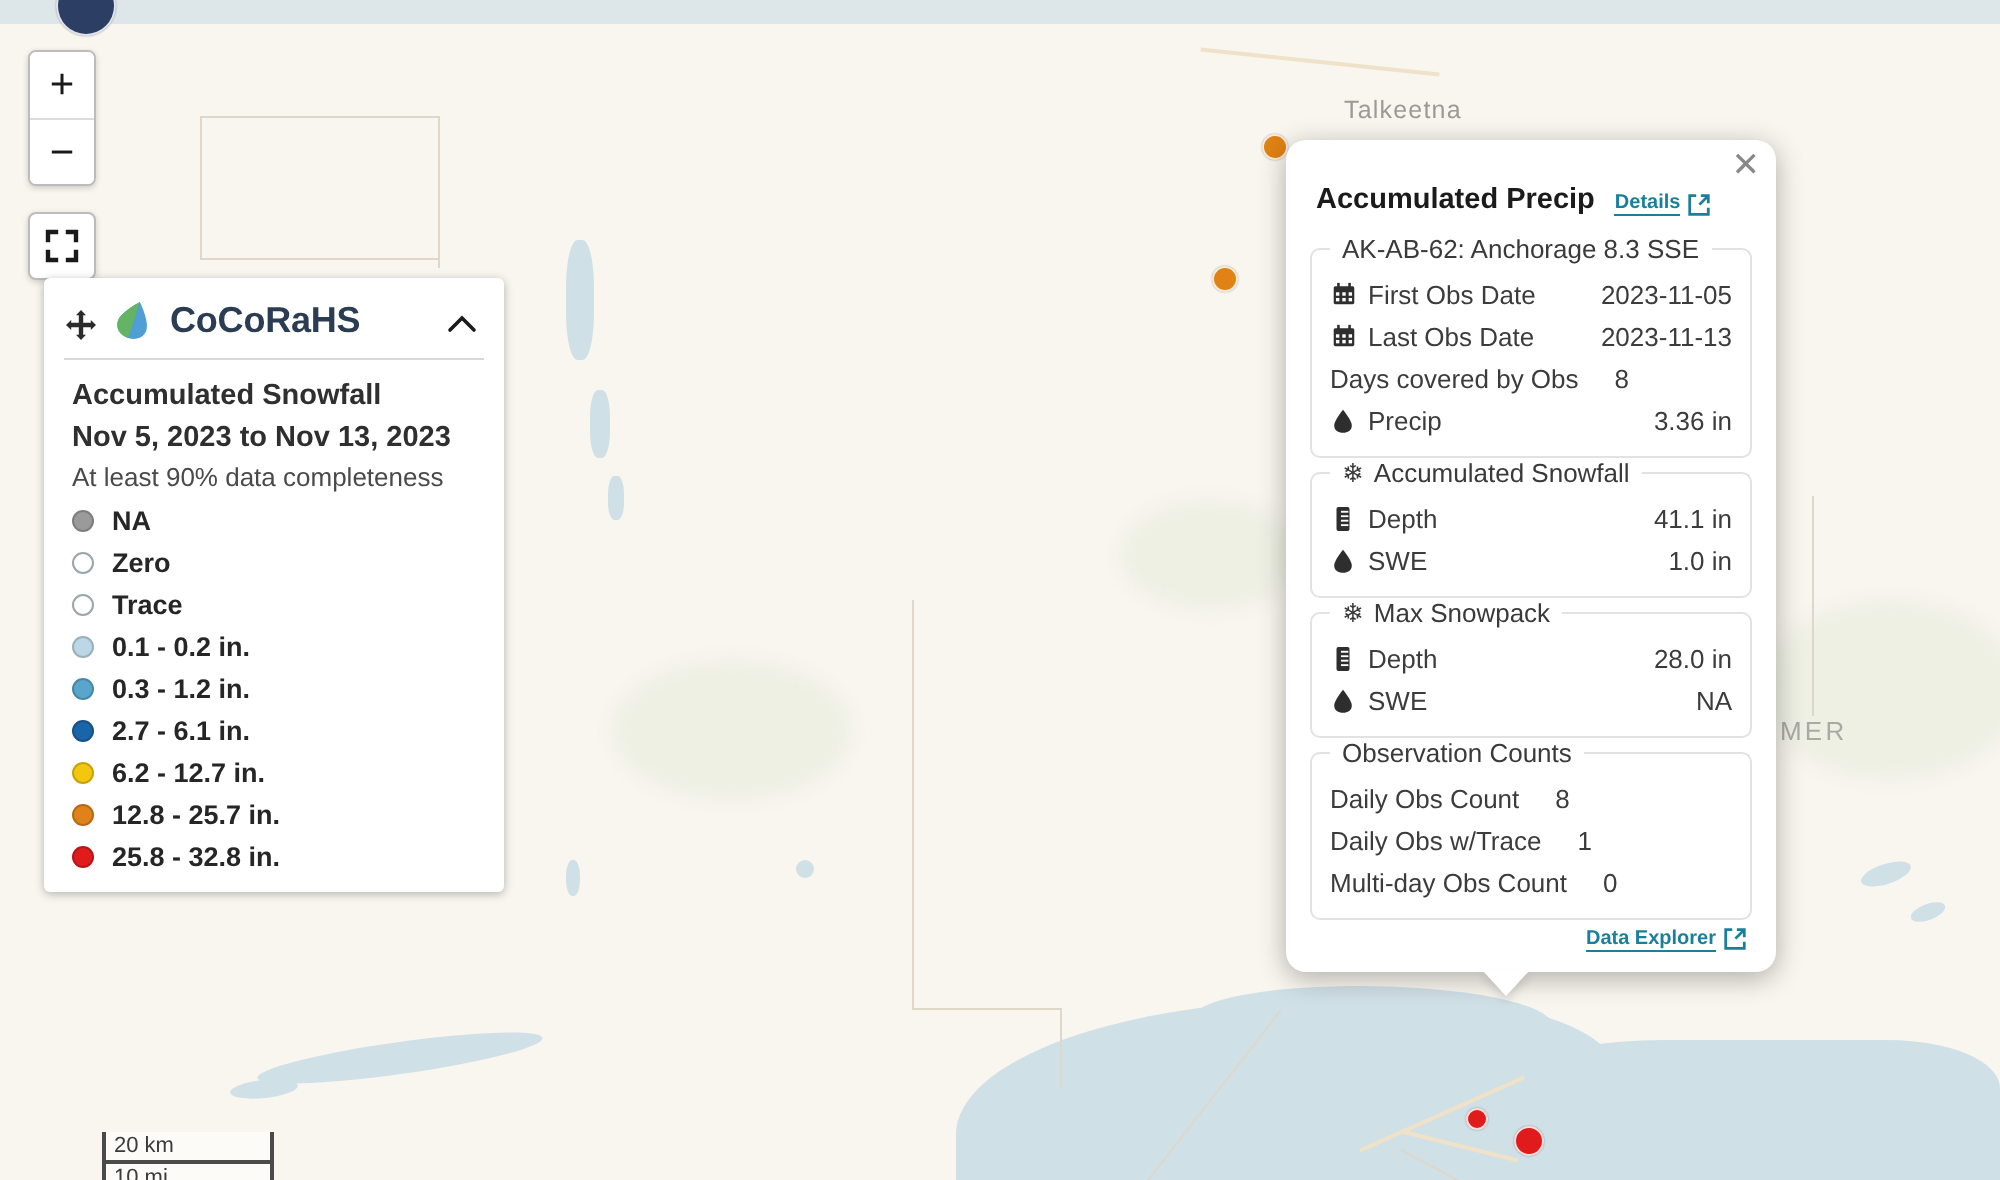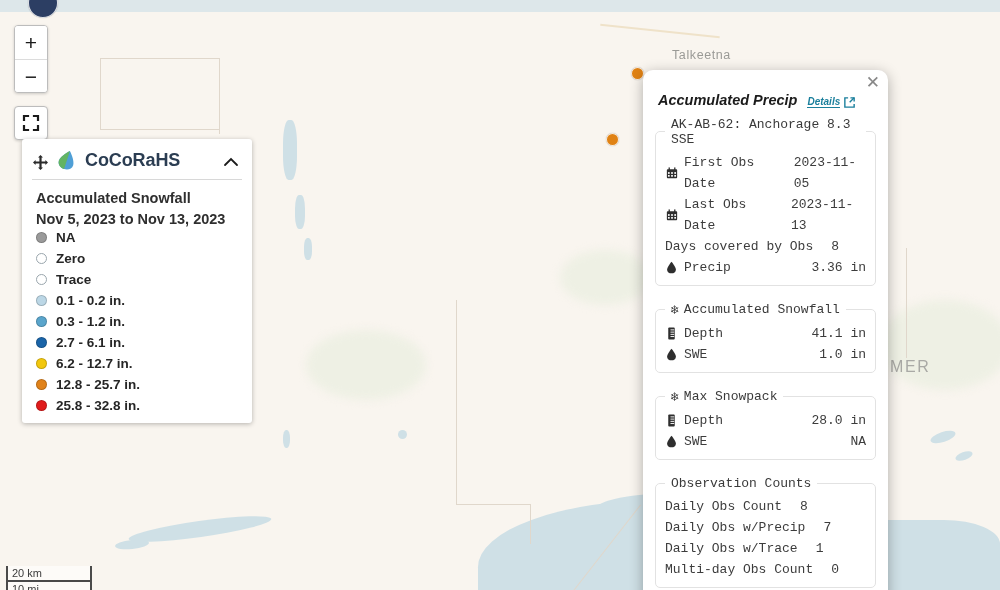--- a/index.html
+++ b/index.html
@@ -28,21 +28,21 @@
 
   
   .map-label {
     position: absolute;
     color: #9a9a96;
     font-size: 12.5px;
     letter-spacing: .6px;
     white-space: nowrap;
     user-select: none;
   }
-  .map-label.big { font-size: 16px; letter-spacing: 1.6px; color: #a9a9a5; }
+  .map-label.big { font-size: 13px; letter-spacing: 1.6px; color: #a9a9a5; }
 
   
   .marker {
     position: absolute;
     border-radius: 50%;
     border: 1px solid rgba(255,255,255,.85);
     box-shadow: 0 0 1px rgba(0,0,0,.35);
   }
 
   
@@ -78,20 +78,21 @@
     position: absolute; left: 6px; bottom: -8px;
     font-size: 11px; color: #3b3b3b;
   }
   .scale-row {
     border-left: 2px solid #4a4a4a;
     border-right: 2px solid #4a4a4a;
     border-bottom: 2px solid #4a4a4a;
     padding: 1px 4px 1px 4px;
     min-width: 86px;
     background: rgba(255,255,255,.58);
+    margin-left: 45px;
   }
   .scale-row.first { border-bottom: 2px solid #4a4a4a; }
 
   
   .legend {
     position: absolute; left: 22px; top: 139px;
     width: 230px;
     background: #fff;
     border-radius: 3px;
     box-shadow: 0 1px 5px rgba(0,0,0,.28);
@@ -142,38 +143,36 @@
     filter: drop-shadow(0 3px 2px rgba(0,0,0,.12));
   }
   .popup-close {
     position: absolute; right: 8px; top: 4px;
     font-size: 17px; color: #888; cursor: pointer;
     line-height: 1; font-family: "Liberation Sans", sans-serif;
   }
   .popup-head {
     display: flex; align-items: baseline; gap: 10px;
     padding: 10px 16px 8px 3px;
-    font-style: italic;
   }
   .popup-head-title {
     font-size: 14.5px; font-weight: bold; color: #1b1b1b;
   }
   .link {
     font-size: 10px; font-weight: bold; color: #1a7f9c;
     cursor: pointer; display: inline-flex; align-items: center; gap: 3px;
     text-decoration: none;
   }
   .link-underline { border-bottom: 1px solid #1a7f9c; }
 
   fieldset.section {
     border: 1px solid #e2e2e2;
     border-radius: 5px;
-    margin: 0 0 16px 0;
+    margin: 0 0 0 0;
     padding: 5px 9px 7px 9px;
-    font-family: Liberation Mono, monospace;
   }
   fieldset.section legend {
     font-size: 13px; color: #3a3a3a;
     padding: 0 6px;
     display: flex; align-items: center; gap: 5px;
   }
   .row {
     display: flex; align-items: center;
     font-size: 13px; color: #3c3c3c;
     line-height: 1.62;
@@ -273,20 +272,21 @@
       <span class="chevron">
         <svg width="18" height="18" viewBox="0 0 18 18">
           <path d="M3,12 L9,6 L15,12" fill="none" stroke="#1b1b1b" stroke-width="1.8" stroke-linecap="round"></path>
         </svg>
       </span>
     </div>
     <div class="legend-divider"></div>
     <div class="legend-body">
       <div class="legend-sub">Accumulated Snowfall</div>
       <div class="legend-sub">Nov 5, 2023 to Nov 13, 2023</div>
+      <div class="legend-note">At least 90% data completeness</div>
       <div class="legend-items" id="legend-items">
           <div class="legend-item">
             <span class="swatch" style="background: rgb(154, 154, 154); border: 1px solid rgba(0, 0, 0, 0.18);"></span>
             <span class="legend-label">NA</span>
           </div>
           <div class="legend-item">
             <span class="swatch" style="background: rgb(255, 255, 255); border: 1px solid rgb(154, 166, 173);"></span>
             <span class="legend-label">Zero</span>
           </div>
           <div class="legend-item">
@@ -471,26 +471,20 @@
       <legend>Observation Counts</legend>
       <div id="rows-counts">
           <div class="row left-val">
             <span class="rname">
               <span>Daily Obs Count</span>
             </span>
             <span class="rval">8</span>
           </div>
           <div class="row left-val">
             <span class="rname">
-              <span>Daily Obs w/Precip</span>
-            </span>
-            <span class="rval">7</span>
-          </div>
-          <div class="row left-val">
-            <span class="rname">
               <span>Daily Obs w/Trace</span>
             </span>
             <span class="rval">1</span>
           </div>
           <div class="row left-val">
             <span class="rname">
               <span>Multi-day Obs Count</span>
             </span>
             <span class="rval">0</span>
           </div>

